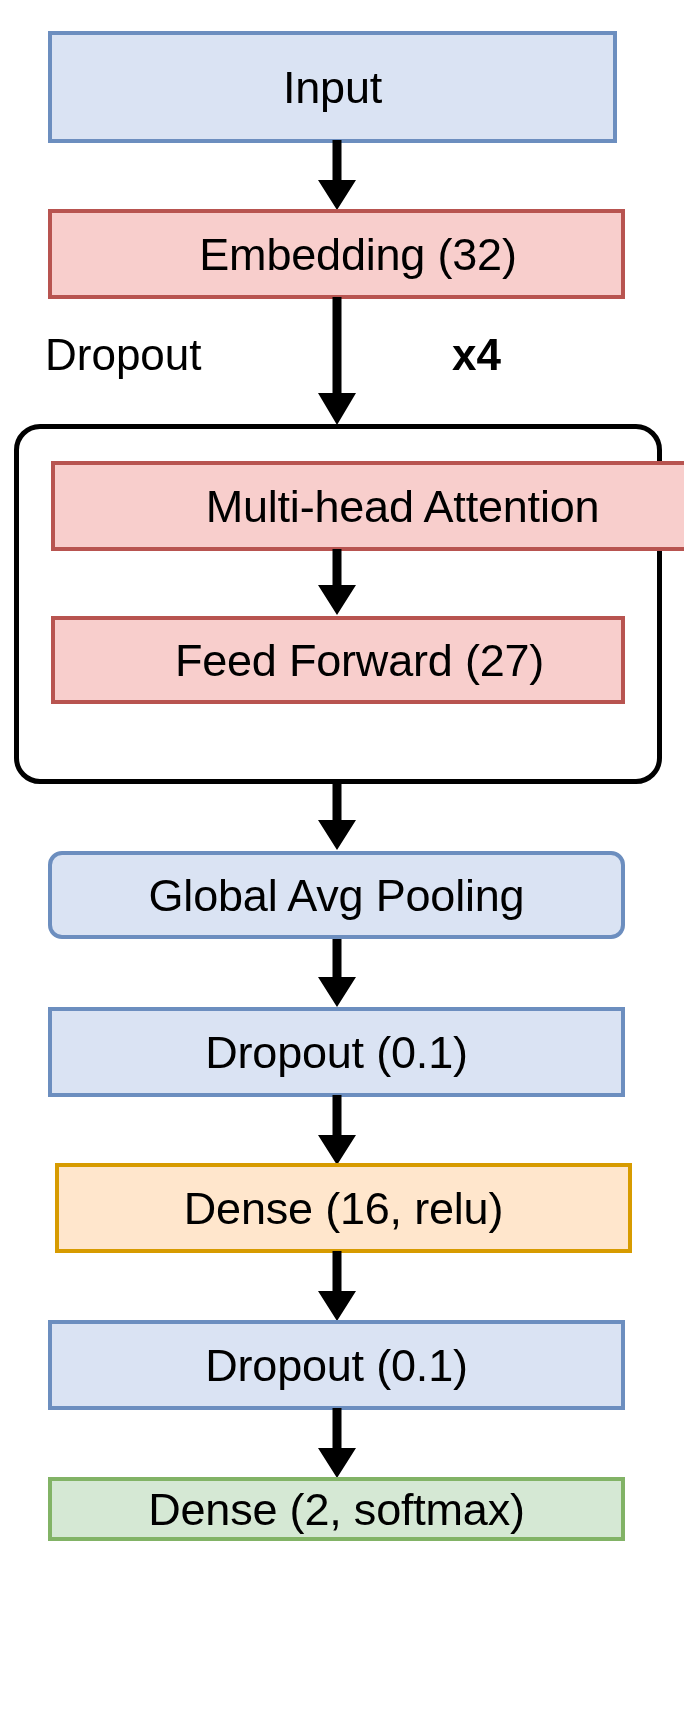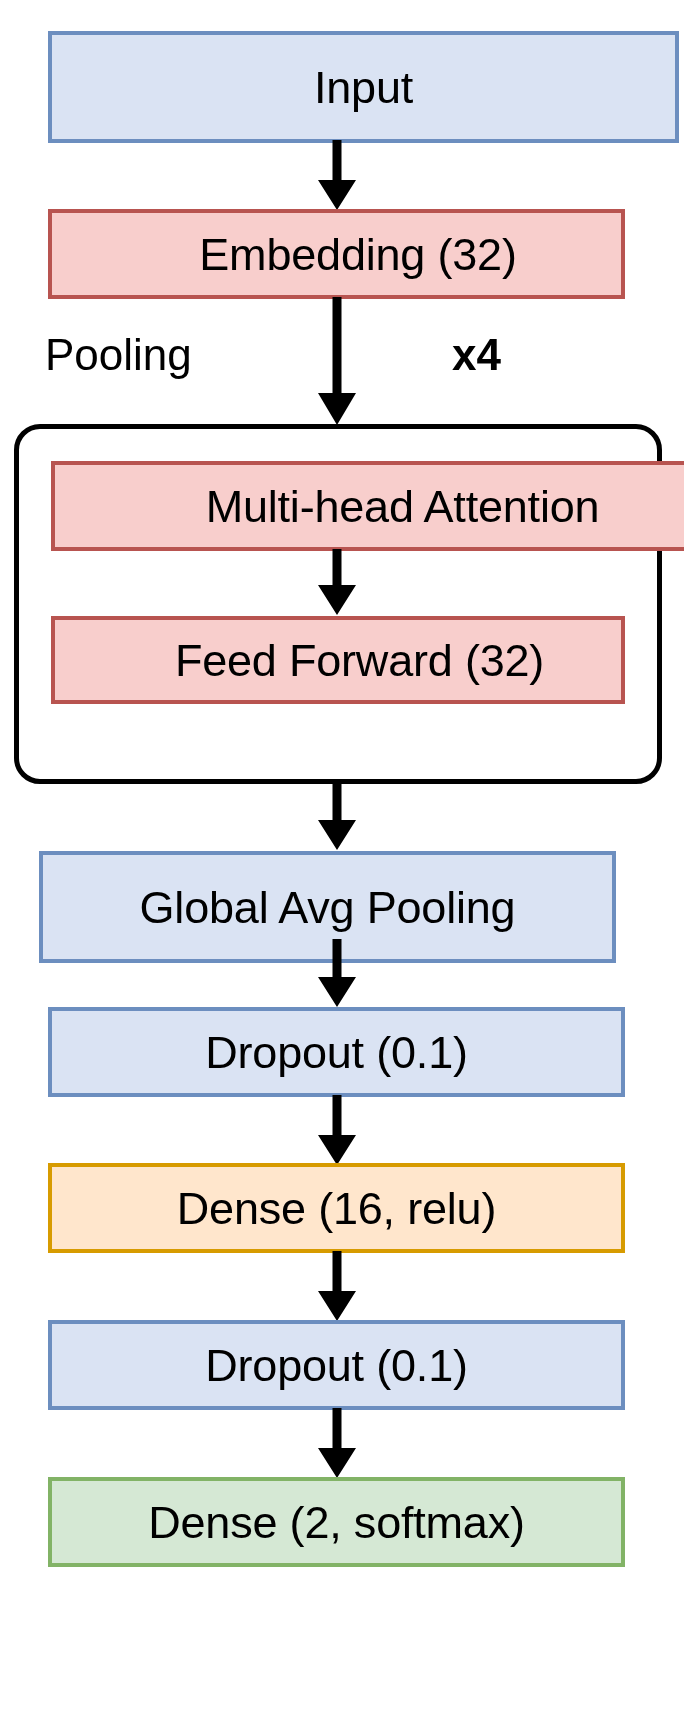--- a/index.html
+++ b/index.html
@@ -55,102 +55,102 @@
   .arrow {
     position: absolute;
   }
   .arrow svg { display: block; }
 </style>
 </head>
 <body>
 
 <div id="diagram">
 
-  <div class="node blue" style="left:48px; top:31px; width:631px; height:112px;">
+  <div class="node blue" style="left:48px; top:31px; width:569px; height:112px;">
     <span>Input</span>
   </div>
 
   <div class="arrow" style="left:313px; top:140px; width:48px; height:72px;">
     <svg width="48" height="72" viewBox="0 0 48 72">
       <path d="M19.5 0 H28.5 V40 H43 L24 70 L5 40 H19.5 Z" fill="#000000"></path>
     </svg>
   </div>
 
   <div class="node red" style="left:48px; top:209px; width:577px; height:90px;">
     <span>Embedding (32)</span>
   </div>
 
   <div class="arrow" style="left:313px; top:297px; width:48px; height:130px;">
     <svg width="48" height="130" viewBox="0 0 48 130">
       <path d="M19.5 0 H28.5 V96 H43 L24 128 L5 96 H19.5 Z" fill="#000000"></path>
     </svg>
   </div>
 
-  <div class="group-label" style="left:45px; top:333px;">Pooling</div>
+  <div class="group-label" style="left:45px; top:333px;">Dropout</div>
   <div class="group-label" style="left:452px; top:333px;font-weight:bold;">x4</div>
 
   <div class="group-box" style="left:14px; top:424px; width:648px; height:360px;"></div>
 
   <div class="node red" style="left:51px; top:461px; width:660px; height:90px;">
     <span>Multi-head Attention</span>
   </div>
 
   <div class="arrow" style="left:313px; top:549px; width:48px; height:68px;">
     <svg width="48" height="68" viewBox="0 0 48 68">
       <path d="M19.5 0 H28.5 V36 H43 L24 66 L5 36 H19.5 Z" fill="#000000"></path>
     </svg>
   </div>
 
   <div class="node red" style="left:51px; top:616px; width:574px; height:88px;">
-    <span>Feed Forward (32)</span>
+    <span>Feed Forward (27)</span>
   </div>
 
   <div class="arrow" style="left:313px; top:780px; width:48px; height:72px;">
     <svg width="48" height="72" viewBox="0 0 48 72">
       <path d="M19.5 0 H28.5 V40 H43 L24 70 L5 40 H19.5 Z" fill="#000000"></path>
     </svg>
   </div>
 
-  <div class="node blue" style="left:39px; top:851px; width:577px; height:112px;">
+  <div class="node blue" style="left:48px; top:851px; width:577px; height:88px;border-radius:14px;">
     <span>Global Avg Pooling</span>
   </div>
 
   <div class="arrow" style="left:313px; top:939px; width:48px; height:70px;">
     <svg width="48" height="70" viewBox="0 0 48 70">
       <path d="M19.5 0 H28.5 V38 H43 L24 68 L5 38 H19.5 Z" fill="#000000"></path>
     </svg>
   </div>
 
   <div class="node blue" style="left:48px; top:1007px; width:577px; height:90px;">
     <span>Dropout (0.1)</span>
   </div>
 
   <div class="arrow" style="left:313px; top:1095px; width:48px; height:72px;">
     <svg width="48" height="72" viewBox="0 0 48 72">
       <path d="M19.5 0 H28.5 V40 H43 L24 70 L5 40 H19.5 Z" fill="#000000"></path>
     </svg>
   </div>
 
-  <div class="node orange" style="left:48px; top:1163px; width:577px; height:90px;text-align:center;">
+  <div class="node orange" style="left:55px; top:1163px; width:577px; height:90px;text-align:center;">
     <span>Dense (16, relu)</span>
   </div>
 
   <div class="arrow" style="left:313px; top:1251px; width:48px; height:72px;">
     <svg width="48" height="72" viewBox="0 0 48 72">
       <path d="M19.5 0 H28.5 V40 H43 L24 70 L5 40 H19.5 Z" fill="#000000"></path>
     </svg>
   </div>
 
   <div class="node blue" style="left:48px; top:1320px; width:577px; height:90px;">
     <span>Dropout (0.1)</span>
   </div>
 
   <div class="arrow" style="left:313px; top:1408px; width:48px; height:72px;">
     <svg width="48" height="72" viewBox="0 0 48 72">
       <path d="M19.5 0 H28.5 V40 H43 L24 70 L5 40 H19.5 Z" fill="#000000"></path>
     </svg>
   </div>
 
-  <div class="node green" style="left:48px; top:1477px; width:577px; height:90px;">
+  <div class="node green" style="left:48px; top:1477px; width:577px; height:64px;">
     <span>Dense (2, softmax)</span>
   </div>
 
 </div>
 
 </body></html>

